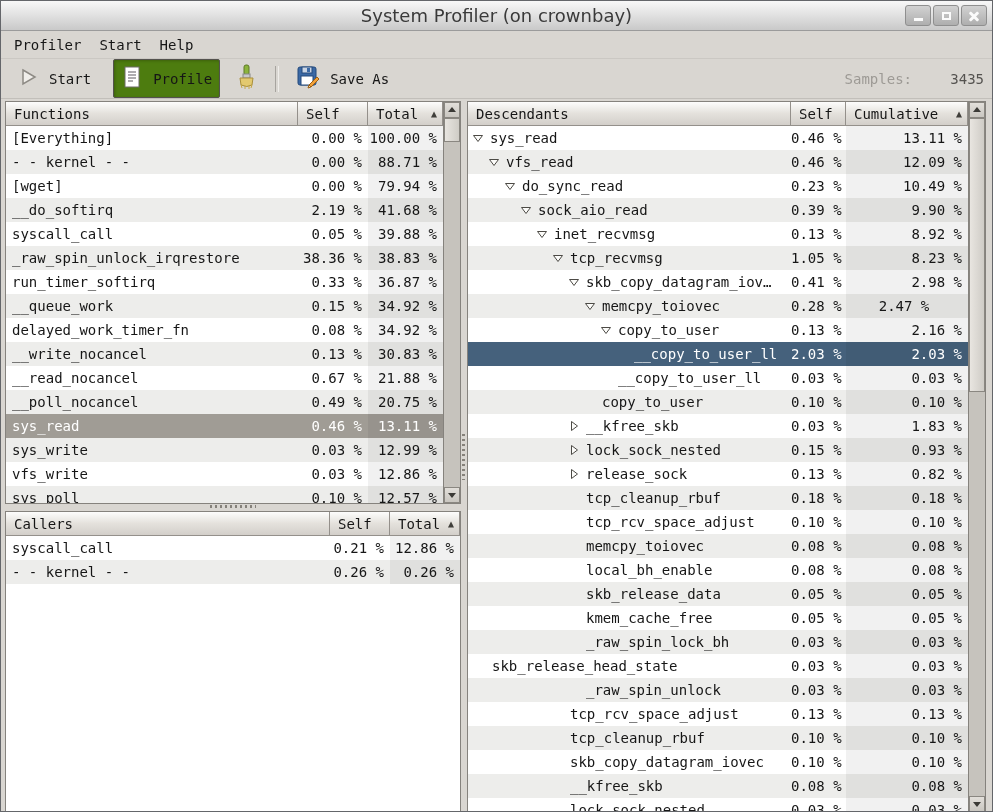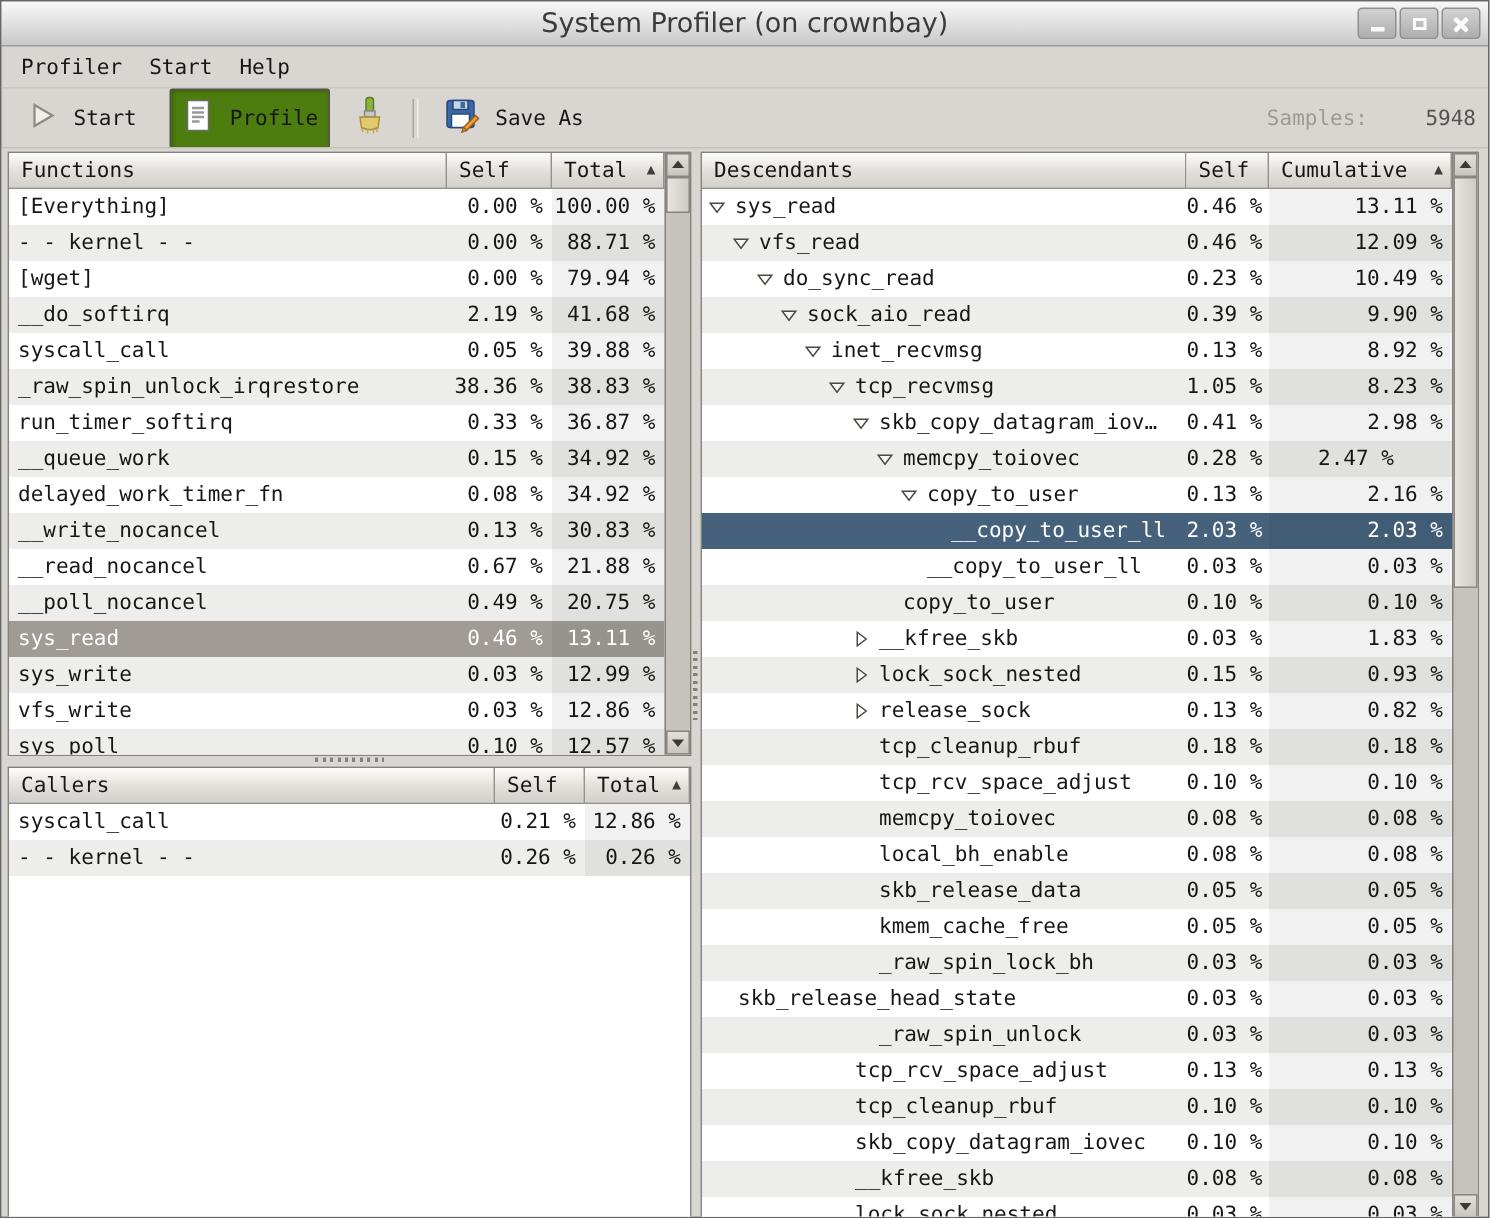--- a/index.html
+++ b/index.html
@@ -129,21 +129,21 @@
           <rect x="11" y="3" width="3" height="4" fill="#3b69a5"></rect>
           <rect x="5" y="11" width="12" height="9" fill="#ffffff" stroke="#244a7c"></rect>
           <path d="M13 20 L21 12 L23 14 L15 22 z" fill="#f2a13a" stroke="#9c5f12"></path>
           <path d="M13 20 l-1 3 3 -1 z" fill="#e8d9b8" stroke="#9c5f12"></path>
         </svg>
       </span>
       <span>Save As</span>
     </div>
     <div class="samples">
       <span class="samples-label">Samples:</span>
-      <span class="samples-value">5948</span>
+      <span class="samples-value">3435</span>
     </div>
   </div>
 
   <div class="main-bg"></div>
 
   <div class="panel" style="left:4px;top:100px;width:456px;height:403px;">
     <div class="thead">
       <div class="th" style="width:292px"><span>Functions</span></div>
       <div class="th" style="width:70px"><span>Self</span></div>
       <div class="th" style="width:75px"><span>Total</span><span class="sort-arrow">▲</span></div>

